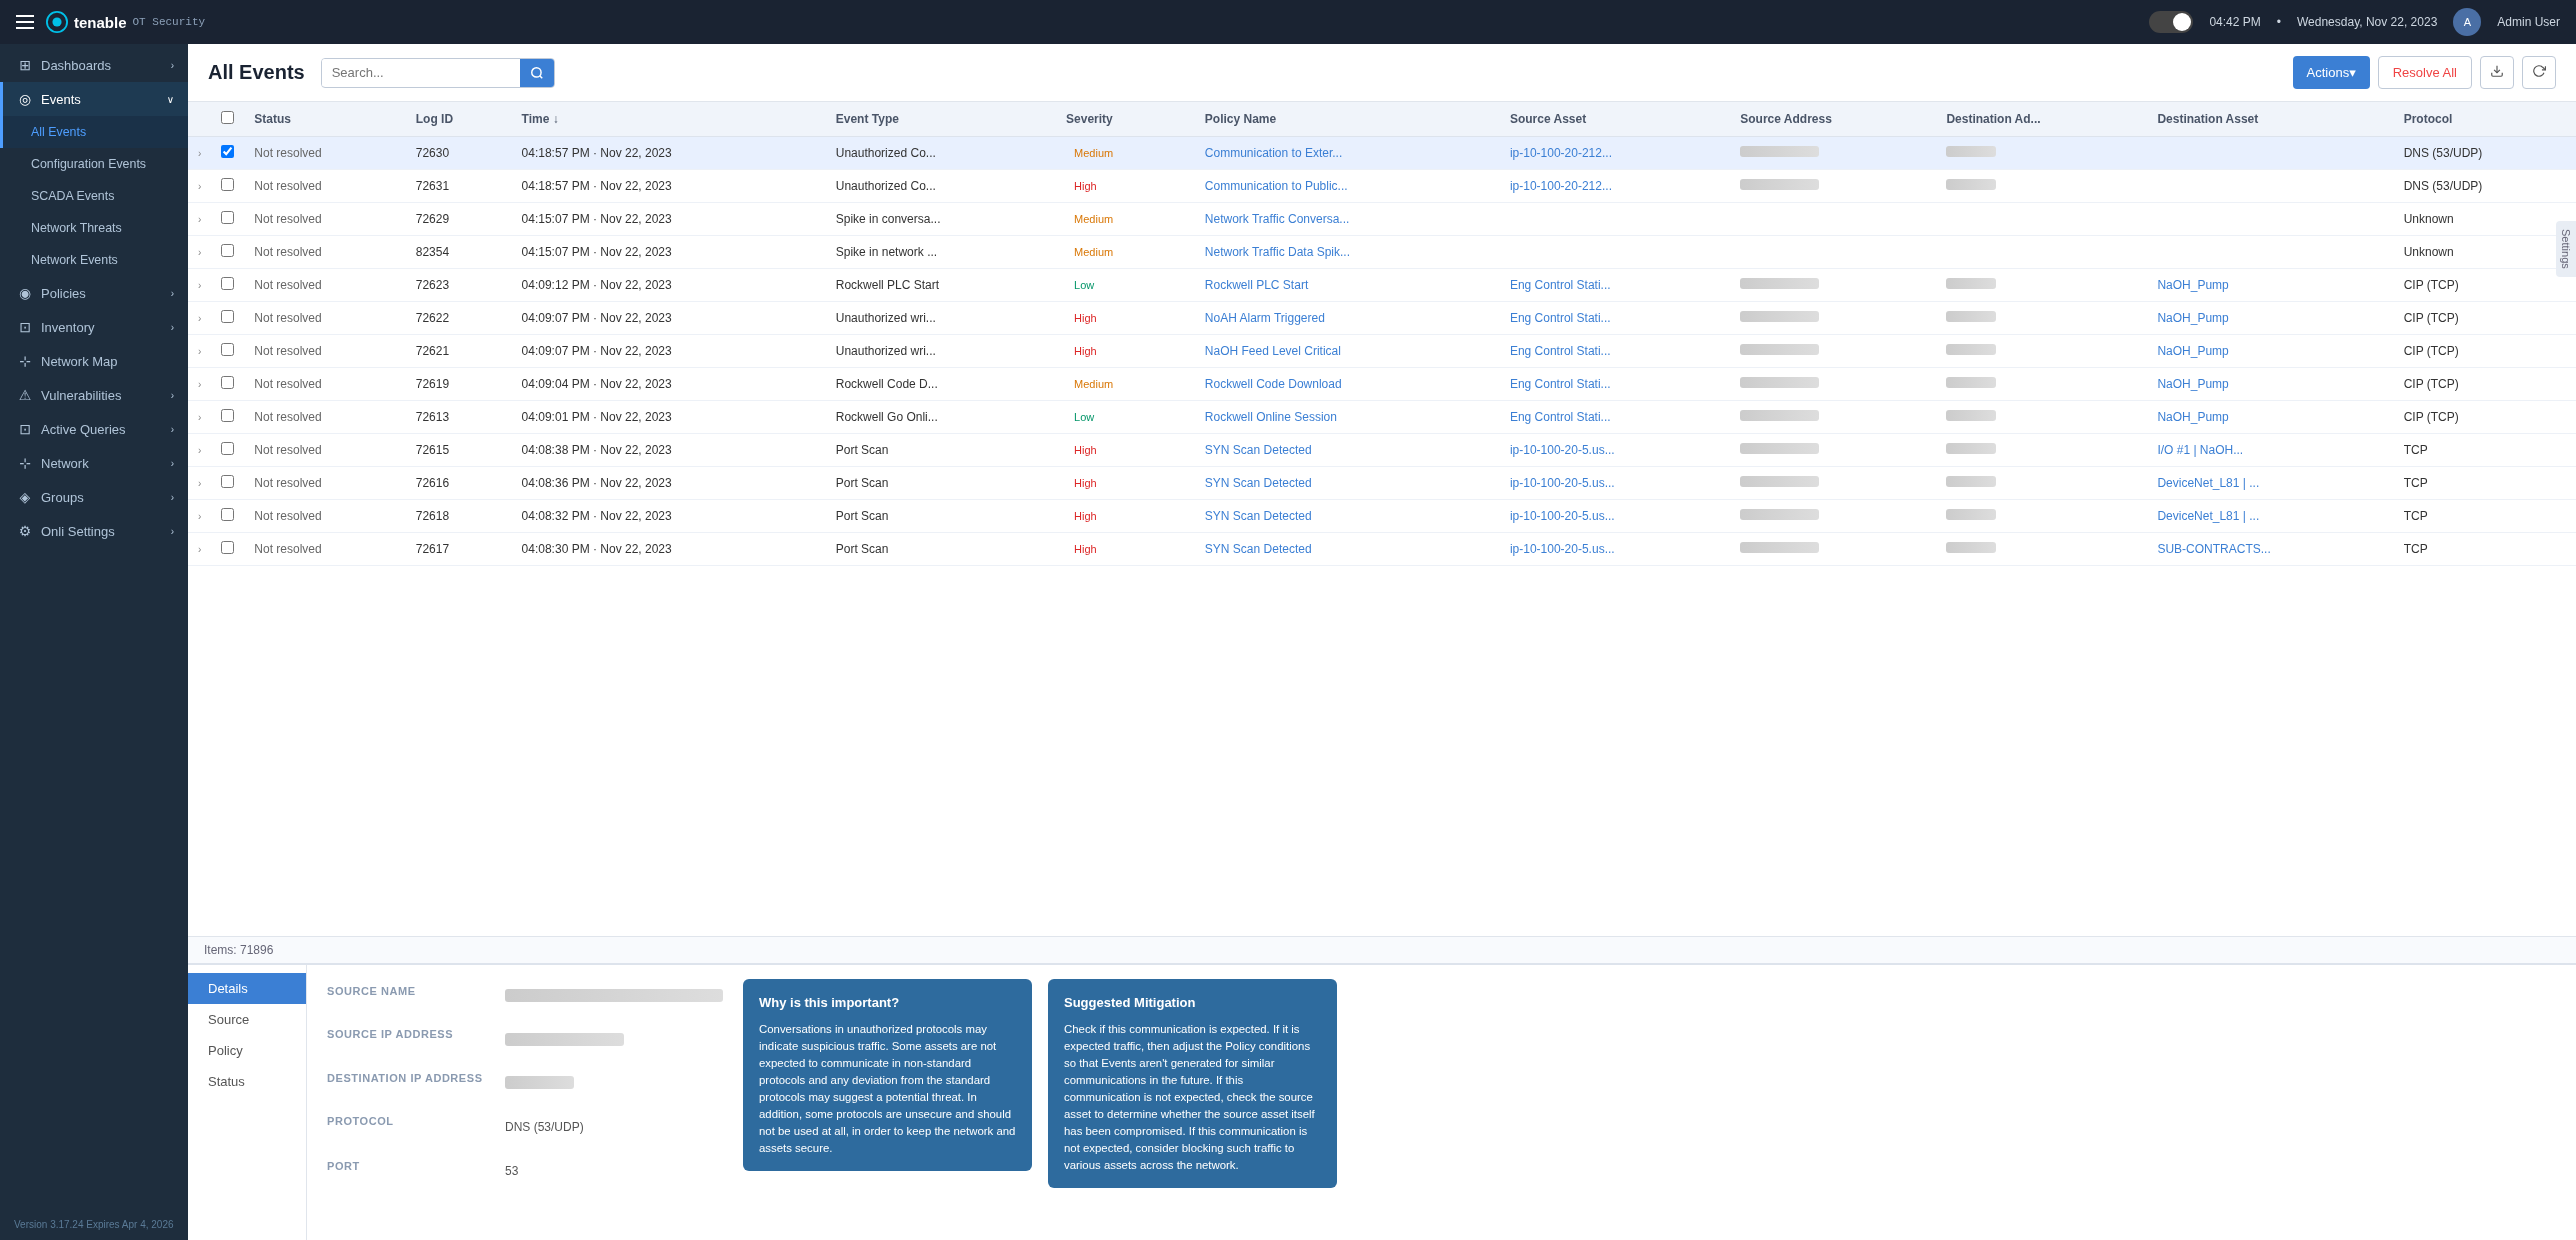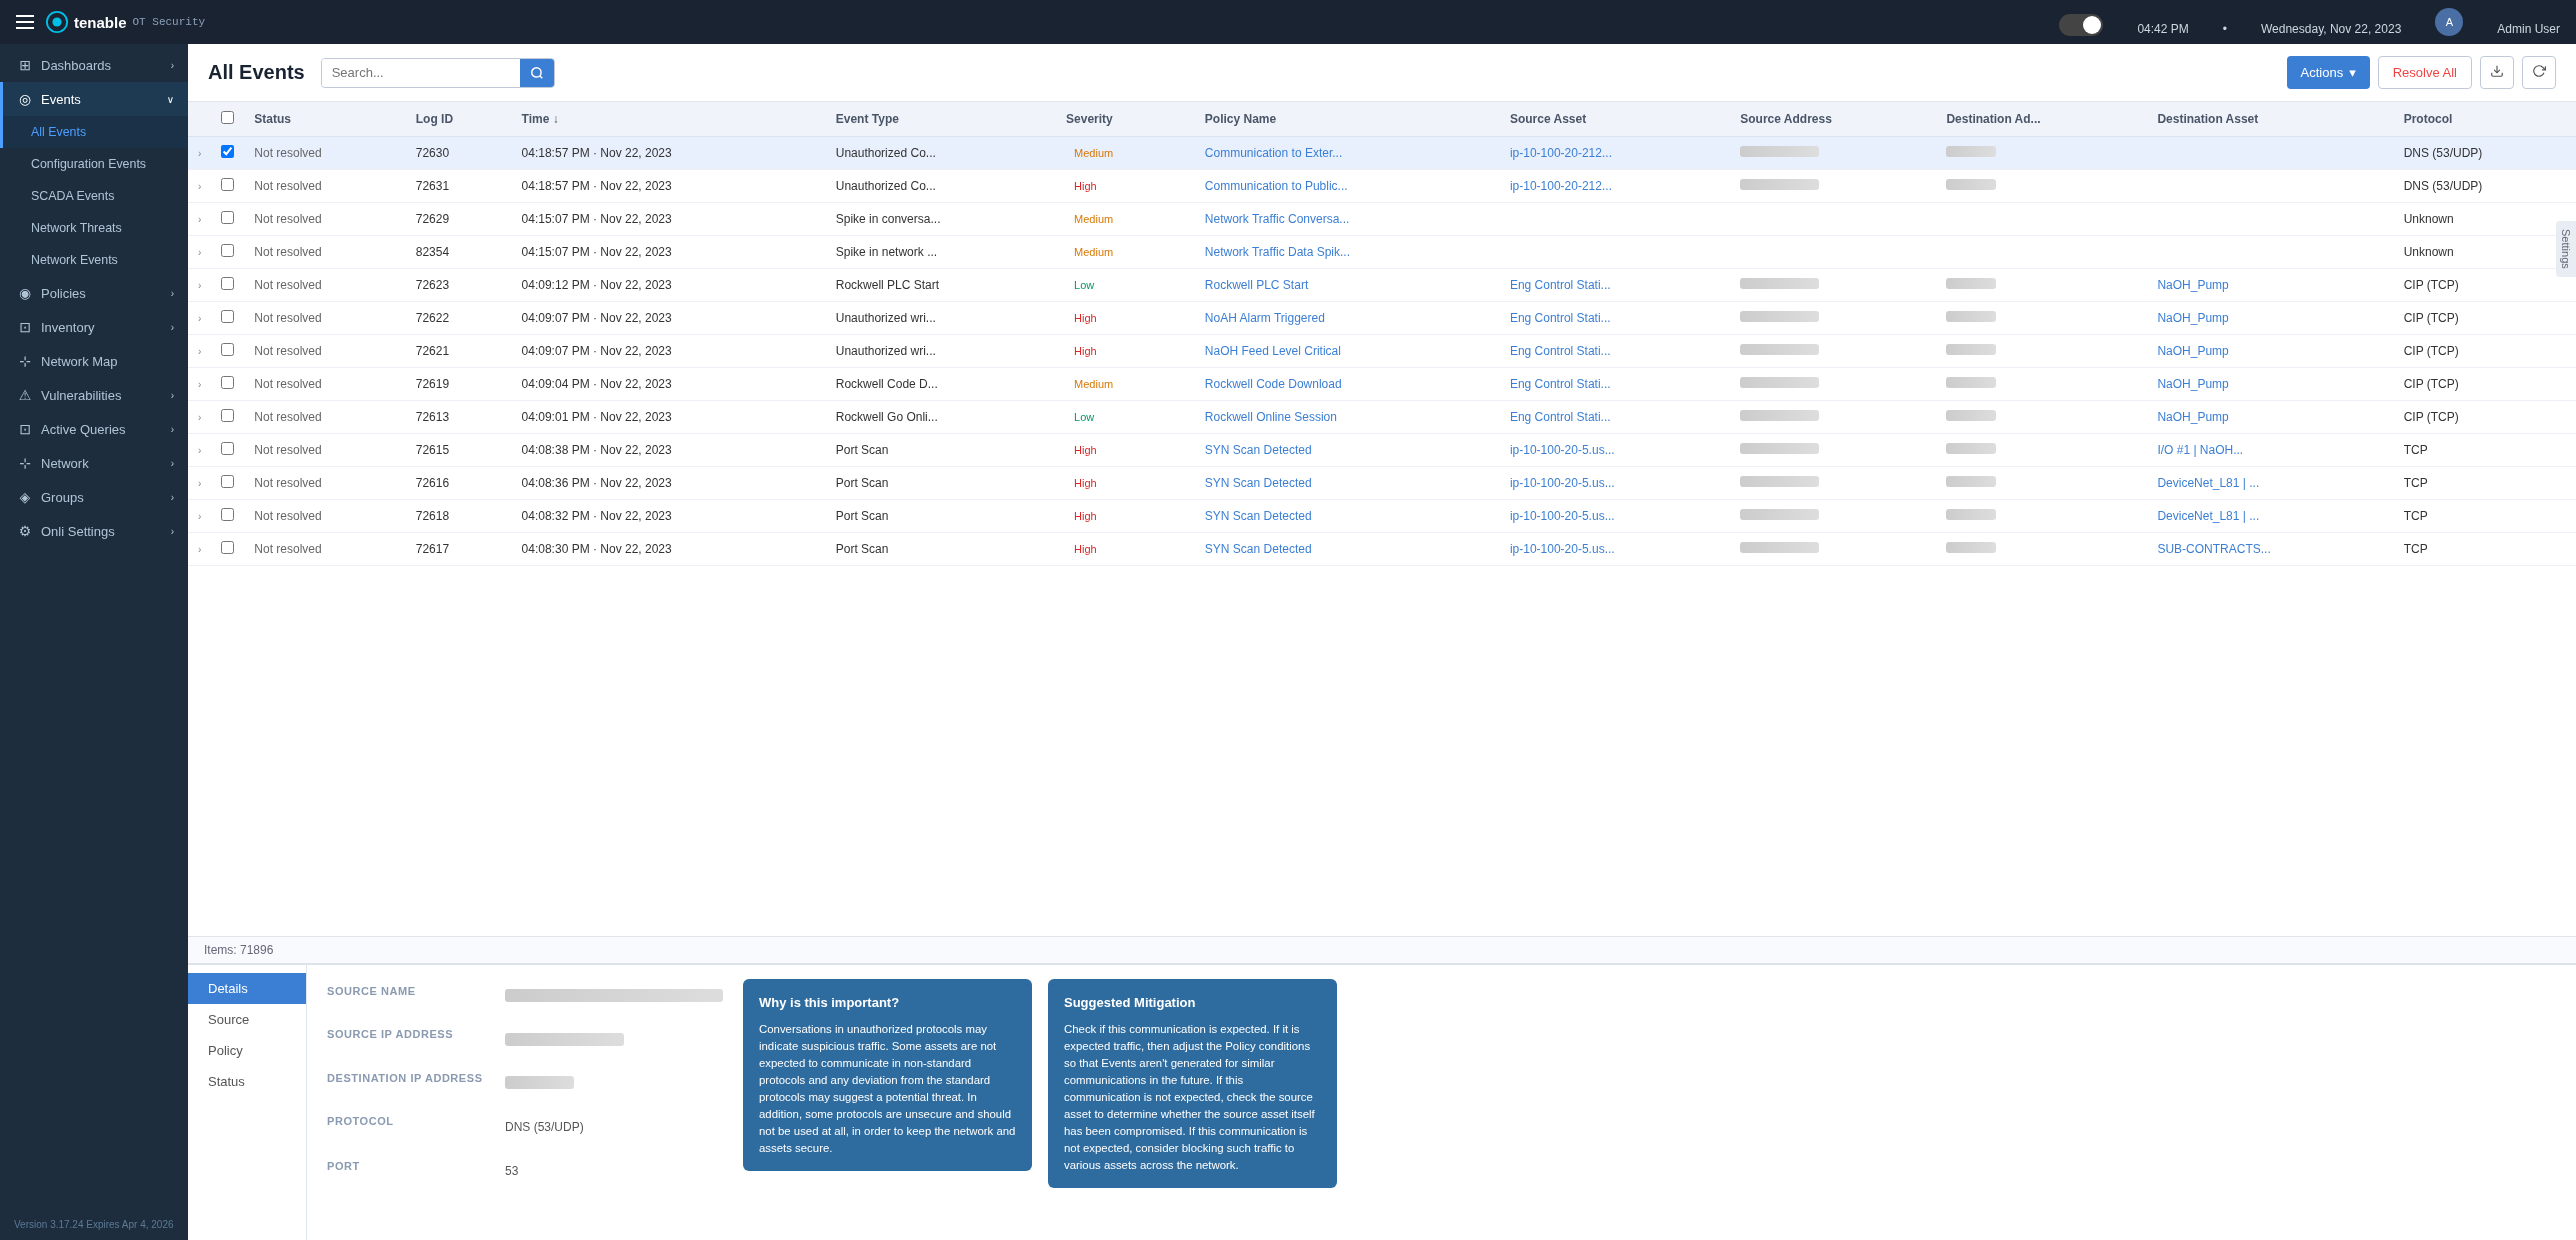--- a/index.html
+++ b/index.html
@@ -16,21 +16,21 @@
       flex-shrink: 0;
       justify-content: space-between;
     }
     .top-nav-left { display: flex; align-items: center; gap: 12px; }
     .hamburger { cursor: pointer; display: flex; flex-direction: column; gap: 4px; }
     .hamburger span { width: 18px; height: 2px; background: #fff; display: block; }
     .logo { display: flex; align-items: center; gap: 6px; }
     .logo-icon { width: 22px; height: 22px; }
     .logo-text { font-size: 15px; font-weight: 600; color: #fff; }
     .logo-sub { font-size: 11px; color: #8ca0b8; font-family: Liberation Mono, monospace; }
-    .top-nav-right { display: flex; align-items: flex-end; gap: 34px; color: #cdd6e0; font-size: 12px; }
+    .top-nav-right { display: flex; align-items: center; gap: 16px; color: #cdd6e0; font-size: 12px; }
     .toggle-switch { background: #444; border-radius: 12px; width: 44px; height: 22px; position: relative; cursor: pointer; display: flex; align-items: center; }
     .toggle-knob { width: 18px; height: 18px; background: #fff; border-radius: 50%; position: absolute; right: 2px; }
     .user-icon { width: 28px; height: 28px; background: #4a6fa5; border-radius: 50%; display: flex; align-items: center; justify-content: center; font-size: 11px; color: #fff; }
 
     
     .main-wrapper { display: flex; flex: 1; overflow: hidden; }
 
     
     .sidebar {
       width: 188px;
@@ -70,21 +70,21 @@
       align-items: center;
       gap: 16px;
       border-bottom: 1px solid #e0e5ec;
       flex-shrink: 0;
     }
     .events-title { font-size: 20px; font-weight: 600; color: #1a2332; }
     .search-box { display: flex; align-items: center; border: 1px solid #c0cad8; border-radius: 4px; overflow: hidden; }
     .search-box input { border: none; outline: none; padding: 6px 10px; font-size: 13px; width: 198px; color: #555; }
     .search-btn { background: #3b7fd4; color: #fff; border: none; padding: 7px 10px; cursor: pointer; display: flex; align-items: center; }
     .header-actions { margin-left: auto; display: flex; gap: 8px; }
-    .btn { padding: 7px 14px; border-radius: 4px; border: none; cursor: pointer; font-size: 13px; display: flex; align-items: center; gap: 6px; }
+    .btn { padding: 7px 14px; border-radius: 4px; border: none; cursor: pointer; font-size: 13px; display: flex; align-items: center; }
     .btn-primary { background: #3b7fd4; color: #fff; }
     .btn-outline { background: #fff; border: 1px solid #c0cad8; color: #ef4444; }
     .btn-icon { background: #fff; border: 1px solid #c0cad8; color: #444; padding: 7px 9px; border-radius: 4px; cursor: pointer; }
 
     
     .settings-tab {
       position: absolute;
       right: 0;
       top: 50%;
       writing-mode: vertical-rl;

